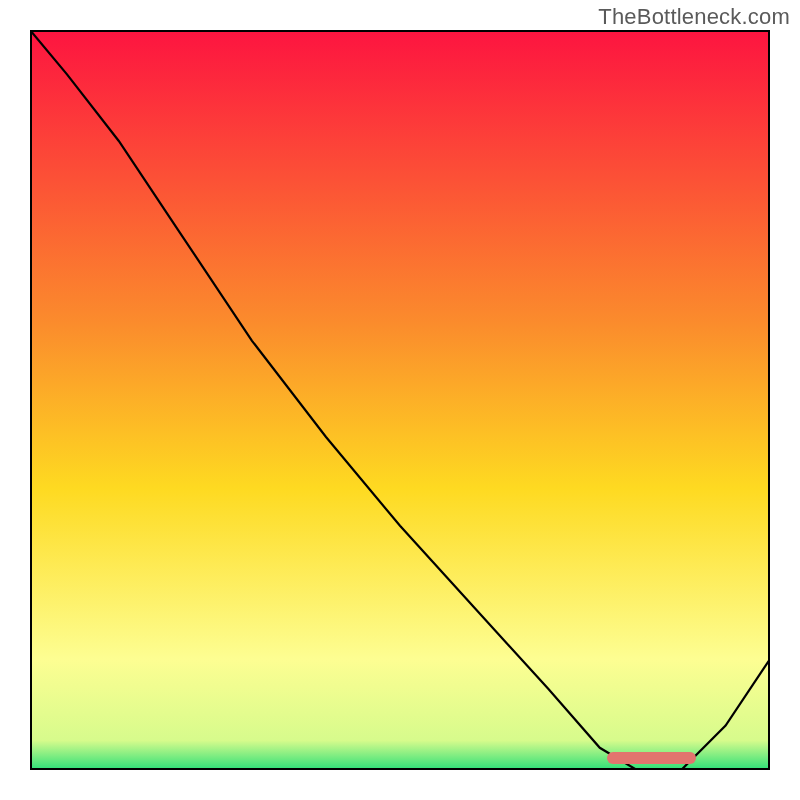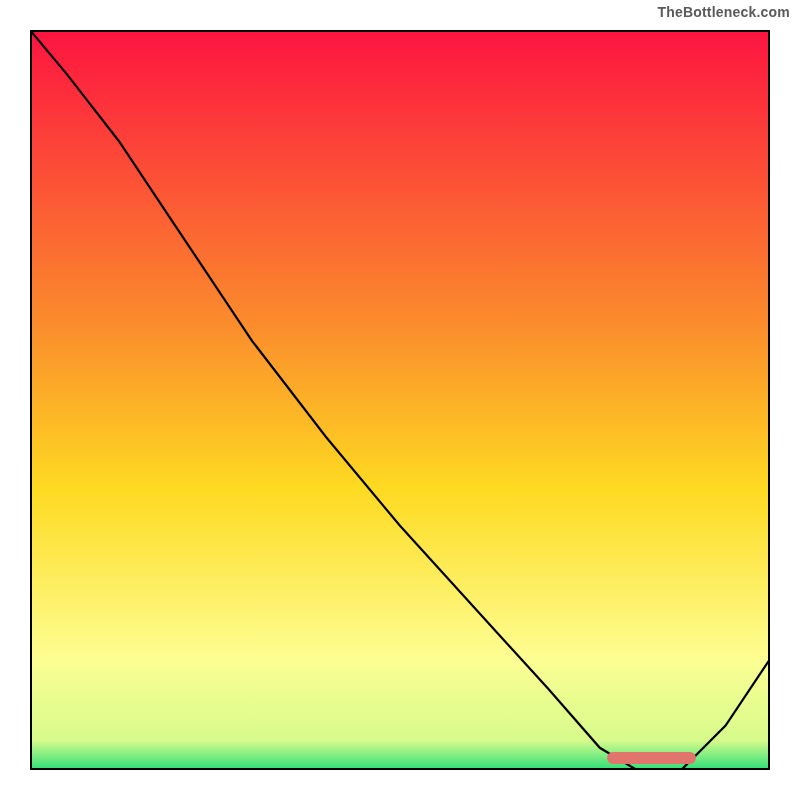--- a/index.html
+++ b/index.html
@@ -13,22 +13,22 @@
   }
   .container {
     position: relative;
     width: 800px;
     height: 800px;
   }
   .watermark {
     position: absolute;
     top: 4px;
     right: 10px;
-    font-size: 14px;
-    font-weight: 700;
+    font-size: 22px;
+    font-weight: 400;
     color: #5a5a5a;
     letter-spacing: 0.2px;
     z-index: 5;
   }
   .plot-area {
     position: absolute;
     left: 30px;
     top: 30px;
     width: 740px;
     height: 740px;

